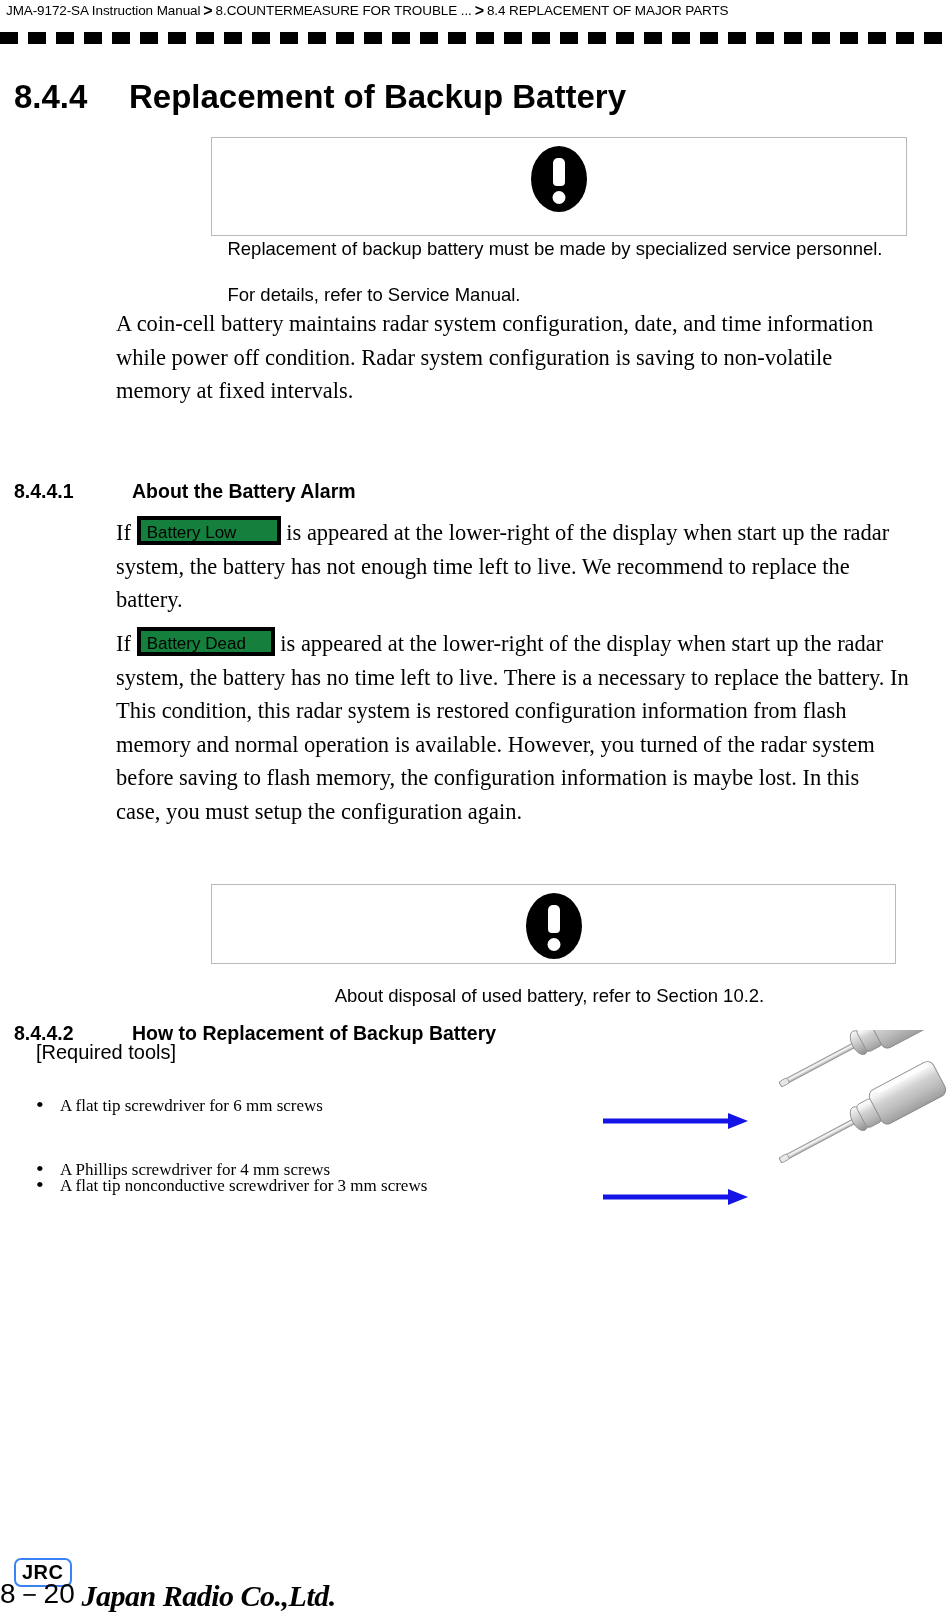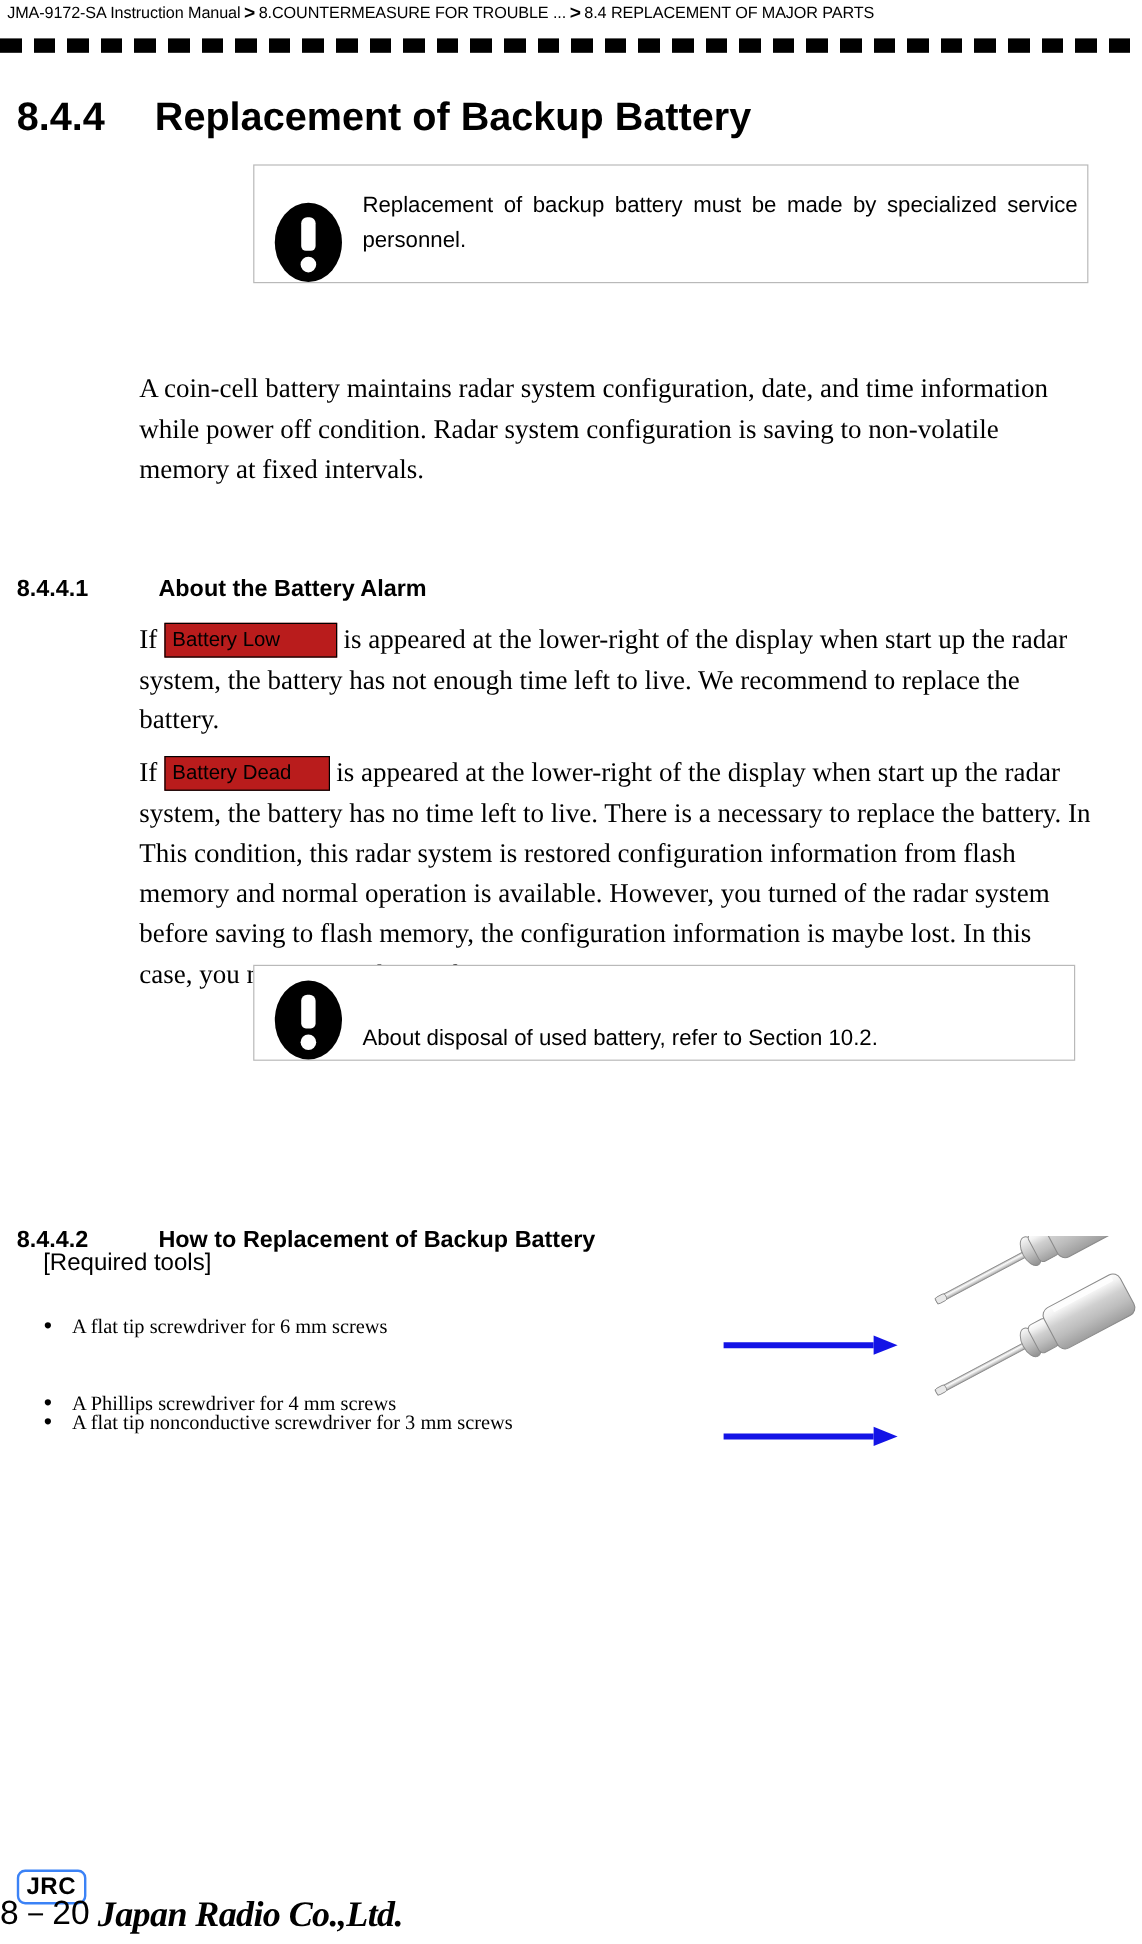--- a/index.html
+++ b/index.html
@@ -63,21 +63,22 @@
     white-space: nowrap;
   }
   .h3 .num { display: inline-block; width: 118px; }
 
   
   .notebox {
     position: absolute;
     border: 1px solid #b9b9b9;
     background: #ffffff;
     display: flex;
-    align-items: flex-end;
+    align-items: center;
+    flex-direction: column;
   }
   .notebox .icon-cell {
     width: 90px;
     flex: 0 0 90px;
     display: flex;
     align-items: flex-start;
     justify-content: center;
     padding-top: 8px;
   }
   .excl-icon {
@@ -124,22 +125,22 @@
     position: absolute;
     font-family: "Liberation Serif", serif;
     font-size: 22.5px;
     line-height: 33.5px;
     color: #000000;
   }
 
   
   .badge {
     display: inline-block;
-    background: #b91c1c;
-    border: 1px solid #000000;
+    background: #15803d;
+    border: 4px solid #000000;
     font-family: "Liberation Sans", sans-serif;
     font-size: 17px;
     line-height: 25px;
     height: 29px;
     padding: 0 6px;
     vertical-align: 2px;
     white-space: nowrap;
     text-align: left;
   }
   .badge.low { width: 144px; }
@@ -218,20 +219,21 @@
   <span class="num">8.4.4</span><span>Replacement of Backup Battery</span>
 </div>
 
 <div class="notebox" style="left:211px; top:137px; width:696px; height:99px;">
   <div class="icon-cell">
     <div class="excl-icon"></div>
   </div>
   <div class="text-cell">
     <p class="note-p justify">Replacement of backup battery must be made by specialized service personnel.</p>
     <p class="note-p spacer"></p>
+    <p class="note-p">For details, refer to Service Manual.</p>
   </div>
 </div>
 
 <div class="body-p" style="left:116px; top:307px; width:770px;">A coin-cell battery maintains radar system configuration, date, and time information while power off condition. Radar system configuration is saving to non-volatile memory at fixed intervals.</div>
 
 <div class="h3" style="left:14px; top:479px;">
   <span class="num">8.4.4.1</span><span>About the Battery Alarm</span>
 </div>
 
 <div class="body-p" style="left:116px; top:516px; width:790px;">
@@ -239,21 +241,21 @@
   <span class="badge low">Battery Low</span>
   <span>is appeared at the lower-right of the display when start up the radar system, the battery has not enough time left to live. We recommend to replace the battery.</span>
 </div>
 
 <div class="body-p" style="left:116px; top:627px; width:793px;">
   <span>If</span>
   <span class="badge dead">Battery Dead</span>
   <span>is appeared at the lower-right of the display when start up the radar system, the battery has no time left to live. There is a necessary to replace the battery. In This condition, this radar system is restored configuration information from flash memory and normal operation is available. However, you turned of the radar system before saving to flash memory, the configuration information is maybe lost. In this case, you must setup the configuration again.</span>
 </div>
 
-<div class="notebox" style="left:211px; top:804px; width:685px; height:80px;">
+<div class="notebox" style="left:211px; top:884px; width:685px; height:80px;">
   <div class="icon-cell">
     <div class="excl-icon"></div>
   </div>
   <div class="text-cell">
     <p class="note-p">About disposal of used battery, refer to Section 10.2.</p>
   </div>
 </div>
 
 <div class="h3" style="left:14px; top:997px;margin-top:24px;">
   <span class="num">8.4.4.2</span><span>How to Replacement of Backup Battery</span>

